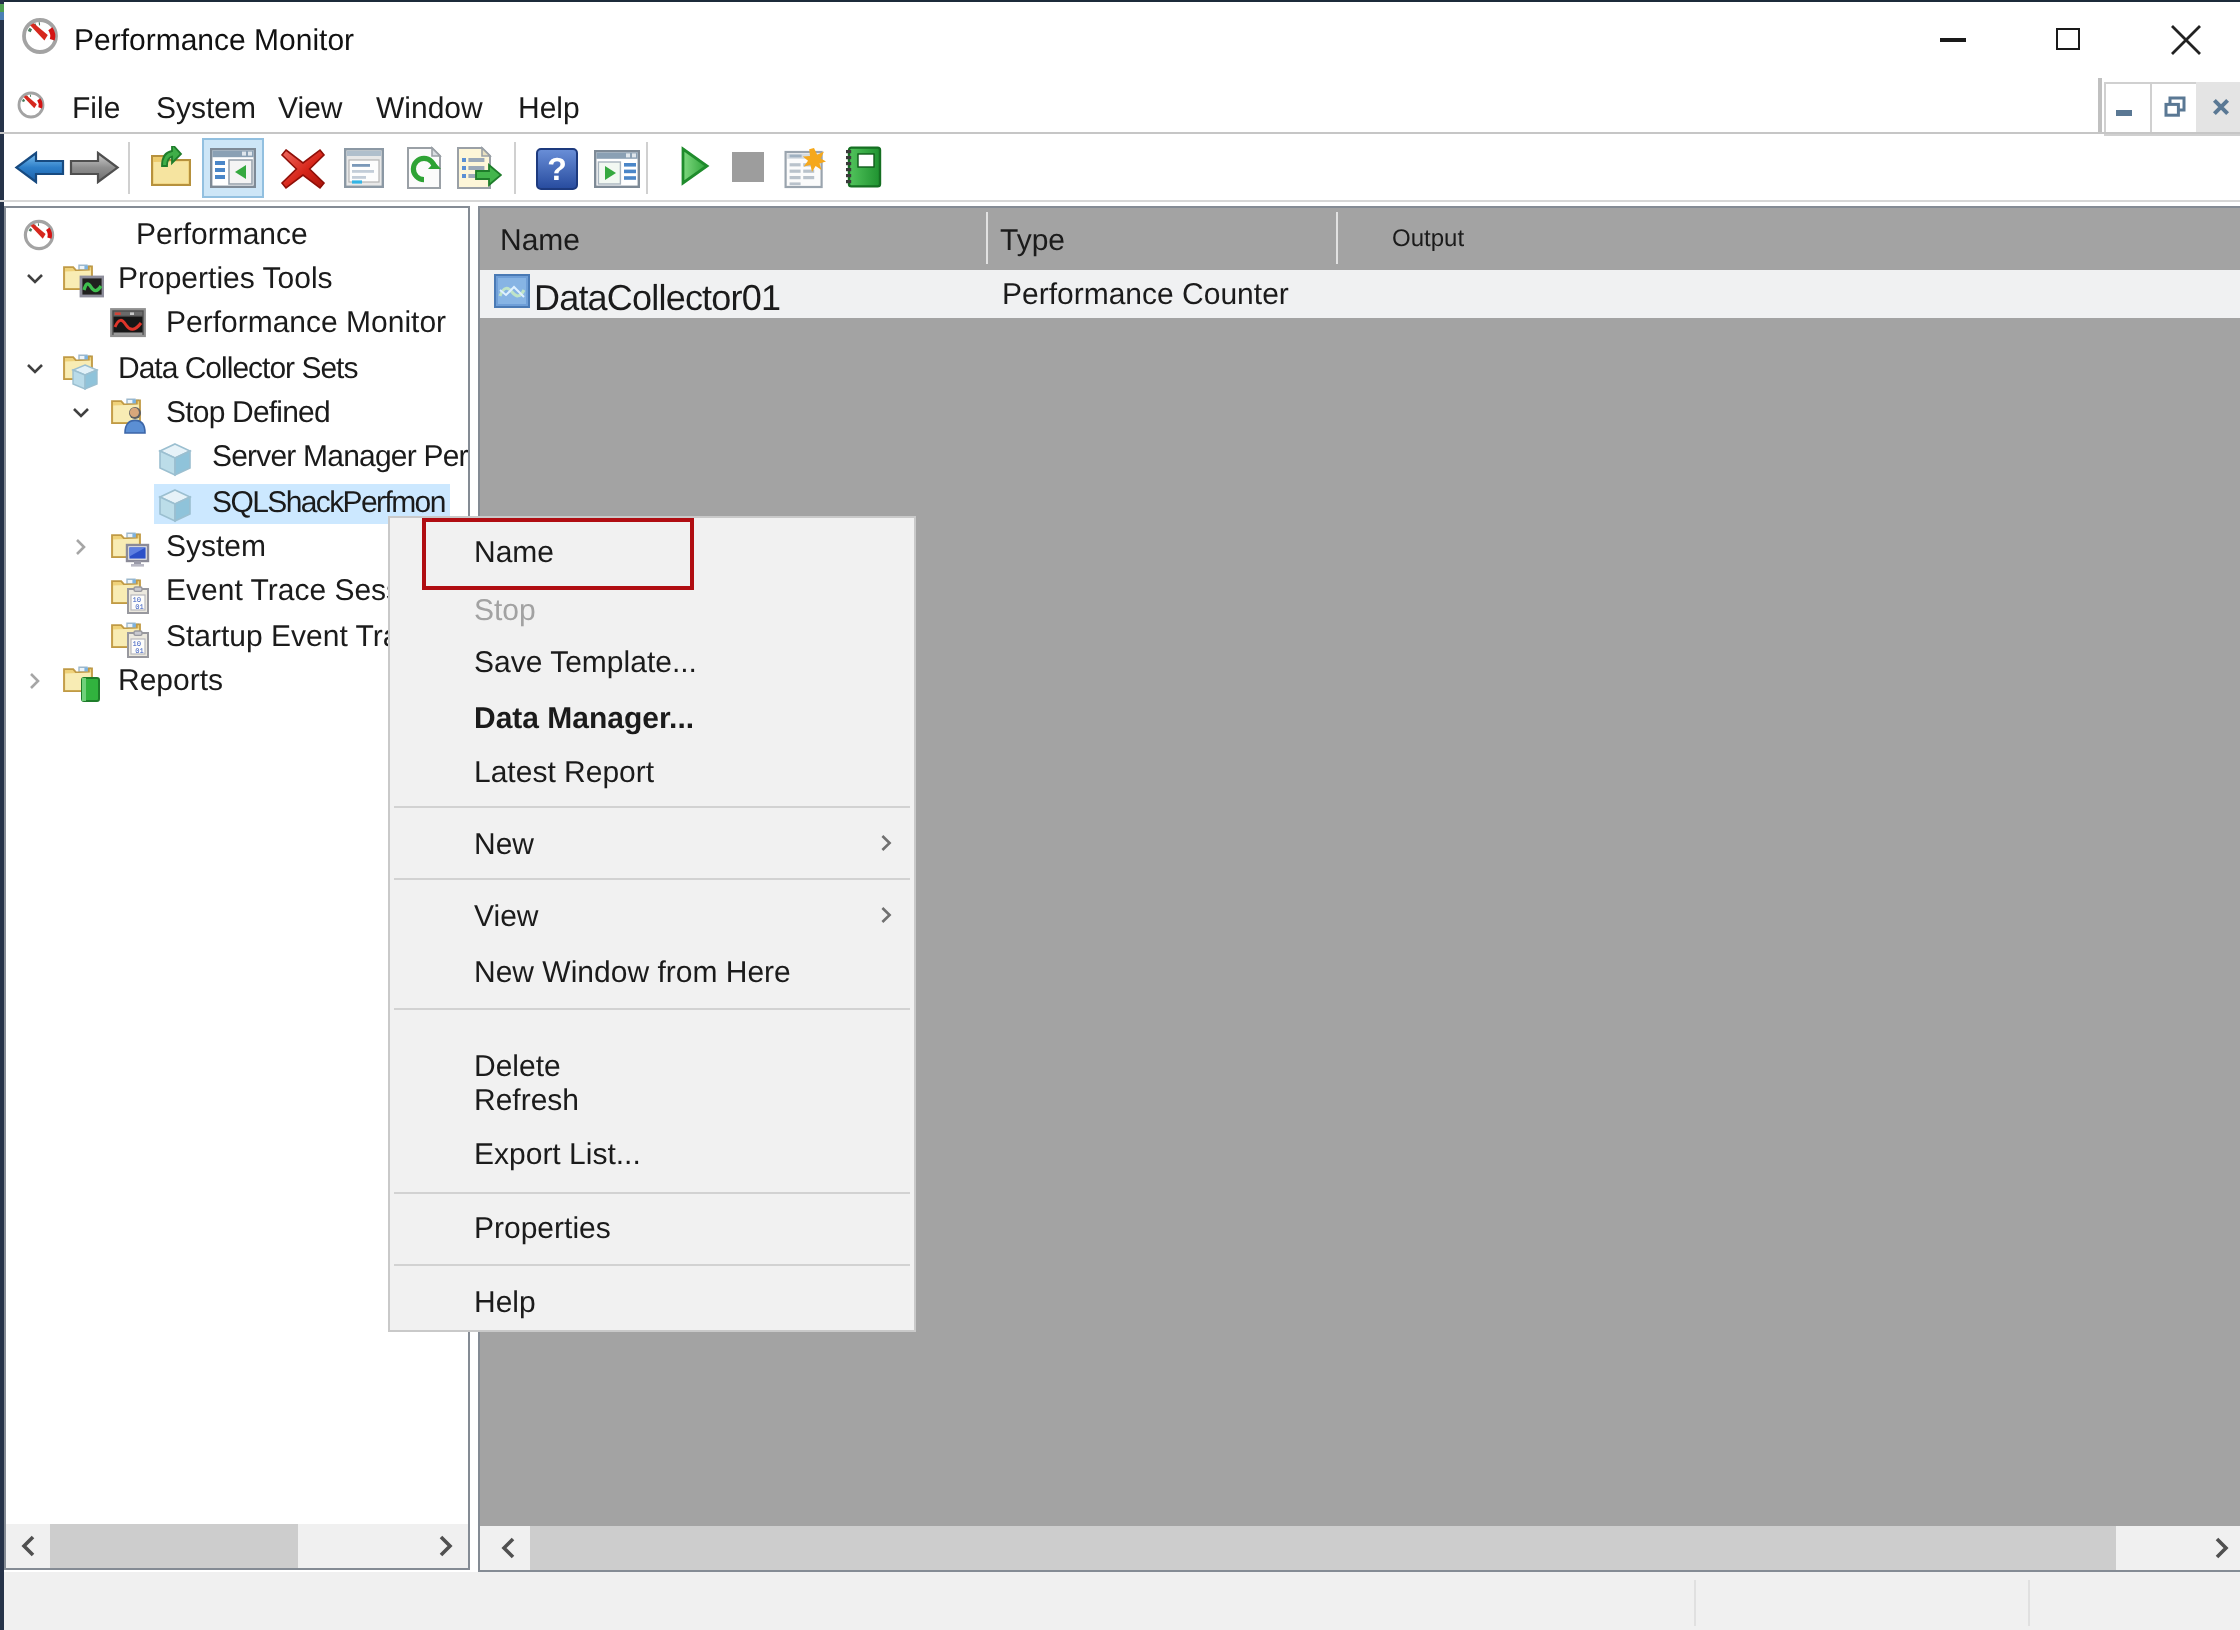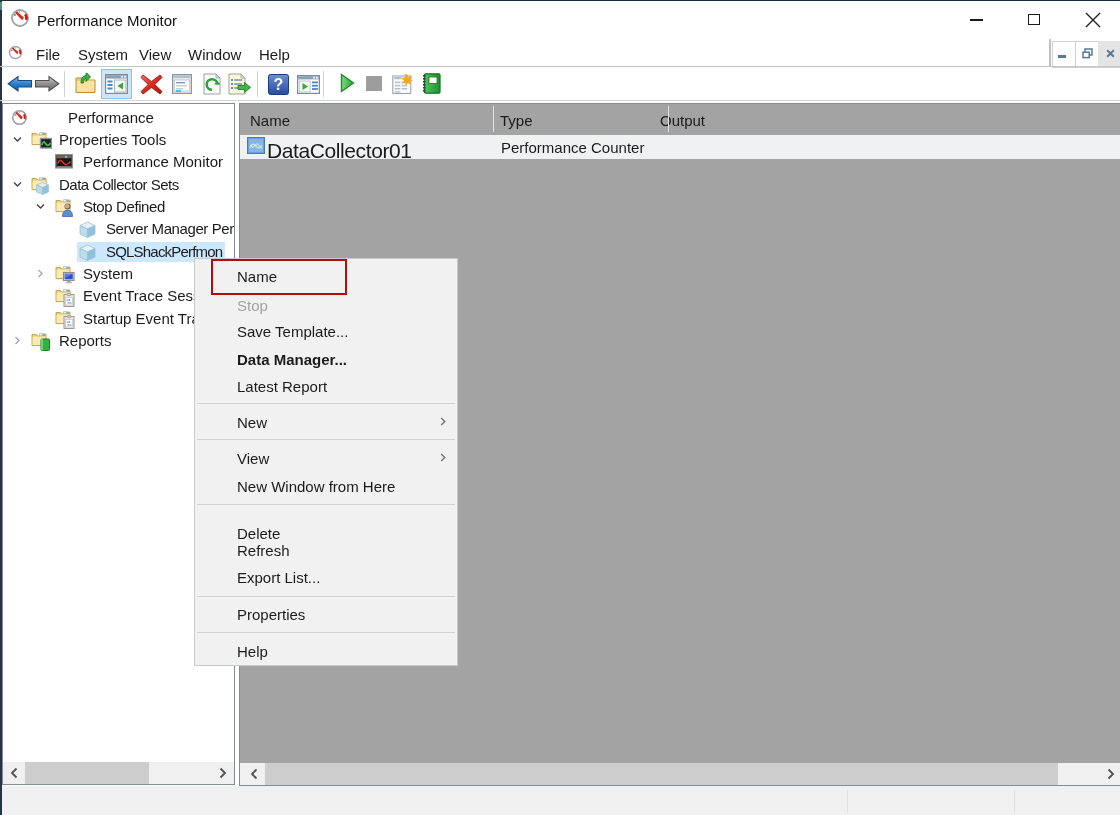--- a/index.html
+++ b/index.html
@@ -355,32 +355,32 @@
     <svg class="abs" style="left:216px;top:5px;" width="8" height="12" viewBox="0 0 8 12">
         <path d="M1.5 1.5 L6 6 L1.5 10.5" fill="none" stroke="#505050" stroke-width="1.8"></path>
       </svg>
   </div>
 </div>
 
 <div class="abs" id="rightpanel" style="left:239px;top:103px;width:881px;height:683px;border:1px solid #848b94;border-right:none;box-sizing:border-box;background:#a3a3a3;overflow:hidden;">
 
   <div class="txt" style="left:10px;top:9px;font-size:15px;color:#1b1b1b;">Name</div>
   <div class="txt" style="left:260px;top:9px;font-size:15px;color:#1b1b1b;">Type</div>
-  <div class="txt" style="left:420px;top:9px;font-size:15px;color:#1b1b1b;">Output</div>
+  <div class="txt" style="left:456px;top:9px;font-size:12px;color:#1b1b1b;">Output</div>
   <div class="abs" style="left:253px;top:2px;width:1px;height:26px;background:#e2e2e2;"></div>
   <div class="abs" style="left:428px;top:2px;width:1px;height:26px;background:#e2e2e2;"></div>
 
   <div class="abs" style="left:0px;top:31px;width:881px;height:24px;background:#f0f1f2;"></div>
   <div id="dcicon" class="abs" style="left:7px;top:33px;"><svg width="18" height="17" viewBox="0 0 18 17">
  <rect x="0.5" y="0.5" width="17" height="16" fill="#6f9fd8" stroke="#4a7ab5"></rect>
  <rect x="2" y="2" width="14" height="13" fill="#87b4e4"></rect>
  <path d="M3 11 C5 6,7 6.5,9 9 S13 12,15 8" stroke="#bfe4c7" stroke-width="1.5" fill="none"></path>
  <path d="M3 8 L6 10.5 L10 6.5 L15 11.5" stroke="#dff0ff" stroke-width="1" fill="none"></path>
 </svg></div>
-  <div class="txt" style="left:27px;top:36px;font-size:21px;color:#1b1b1b;letter-spacing:-0.4px;">DataCollector01</div>
+  <div class="txt" style="left:27px;top:36px;font-size:18px;color:#1b1b1b;letter-spacing:-0.4px;">DataCollector01</div>
   <div class="txt" style="left:261px;top:36px;font-size:15px;color:#1b1b1b;">Performance Counter</div>
 
   <div class="abs" style="left:0px;top:659px;width:881px;height:22px;background:#f0f0f0;">
     <svg class="abs" style="left:10px;top:5px;" width="8" height="12" viewBox="0 0 8 12">
         <path d="M6.5 1.5 L2 6 L6.5 10.5" fill="none" stroke="#505050" stroke-width="1.8"></path>
       </svg>
     <div class="abs" style="left:25px;top:0px;width:793px;height:22px;background:#cdcdcd;"></div>
     <svg class="abs" style="left:867px;top:5px;" width="8" height="12" viewBox="0 0 8 12">
         <path d="M1.5 1.5 L6 6 L1.5 10.5" fill="none" stroke="#505050" stroke-width="1.8"></path>
       </svg>

